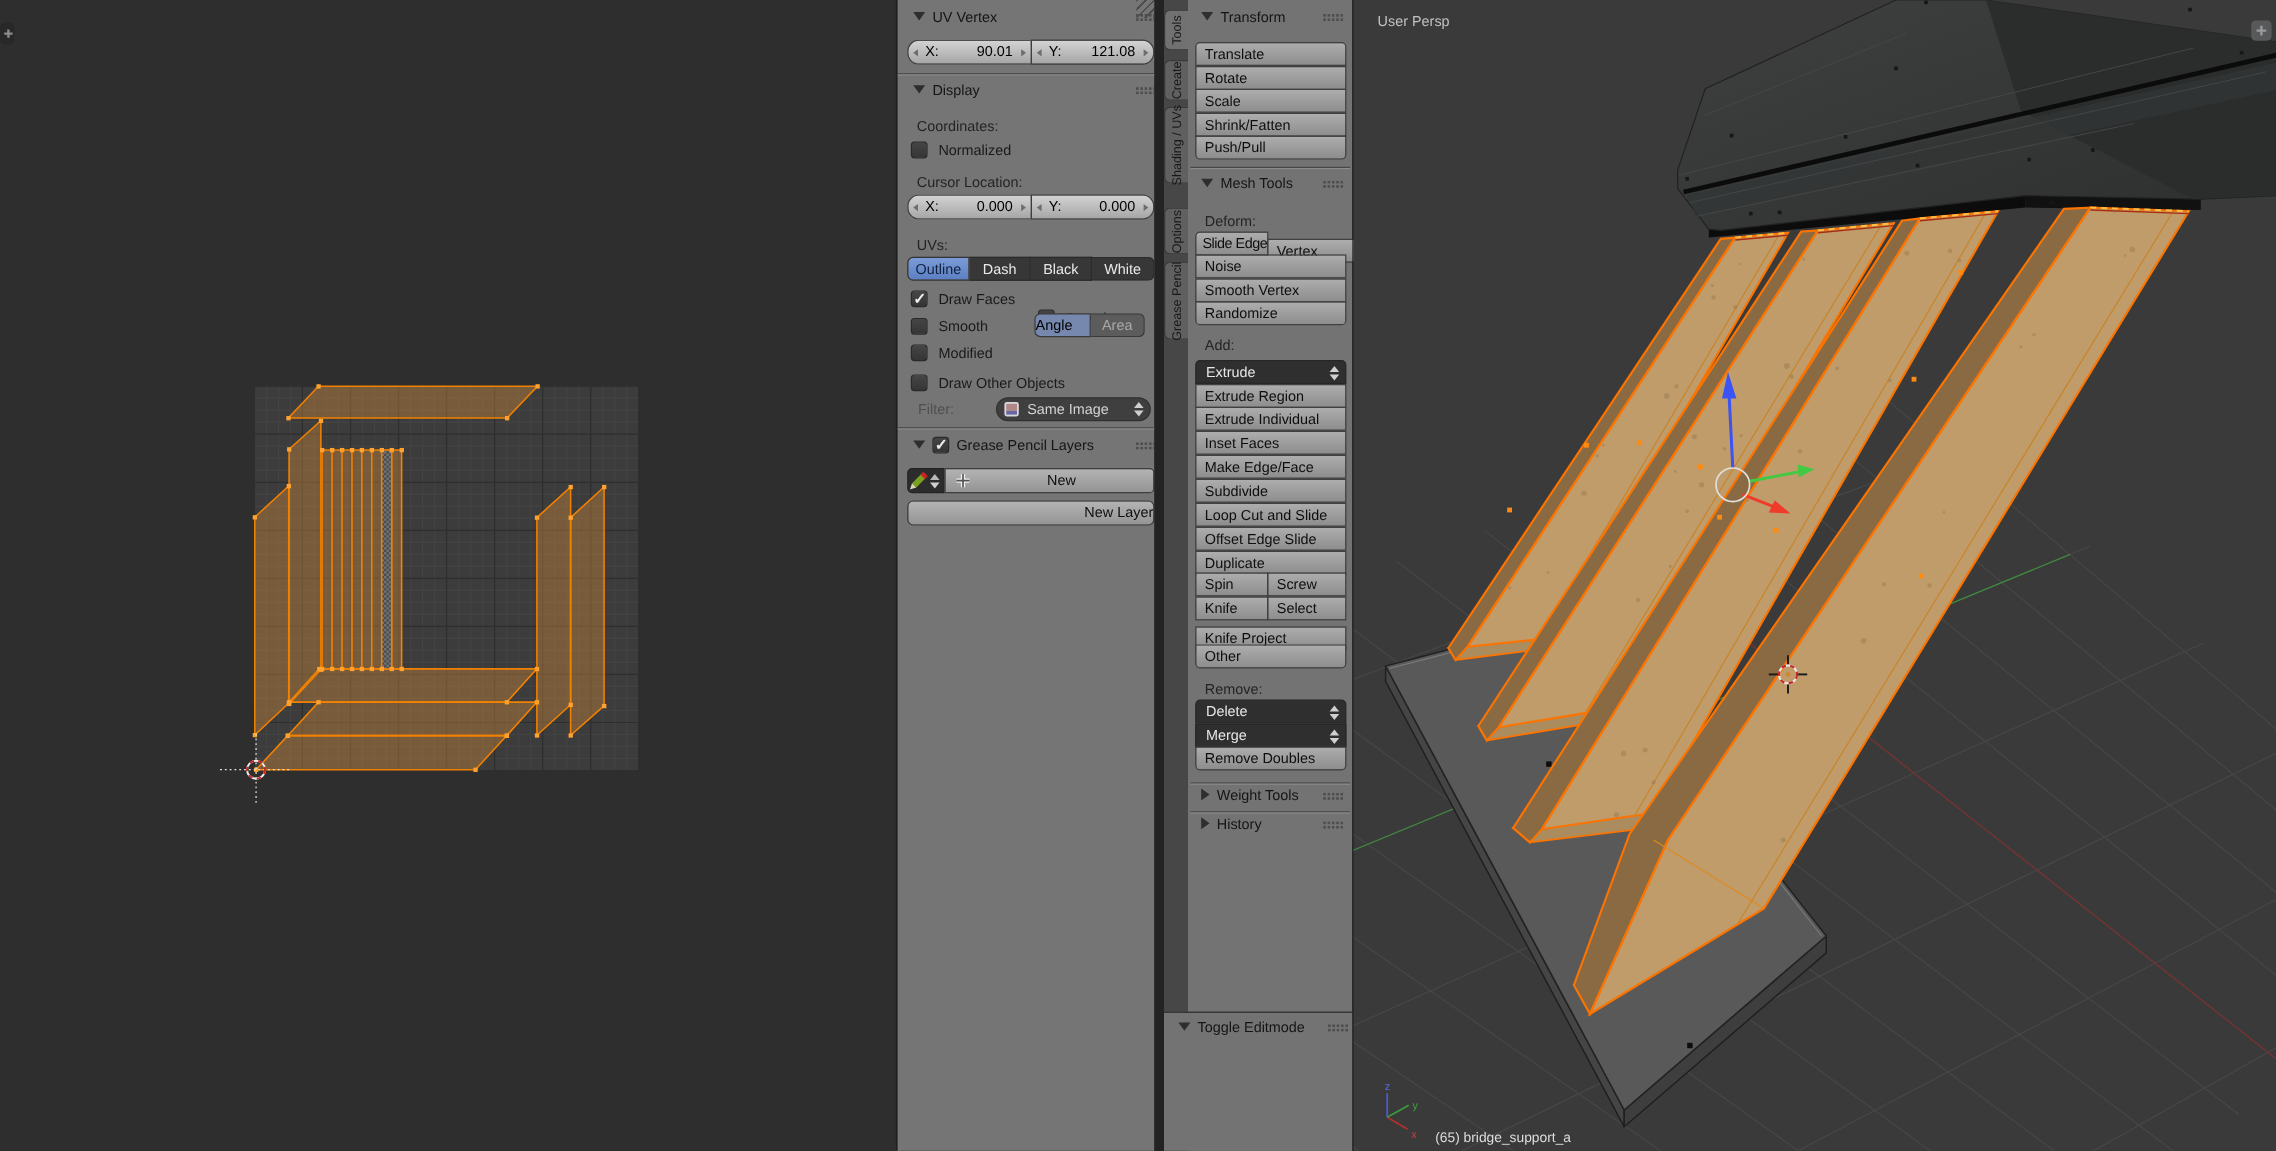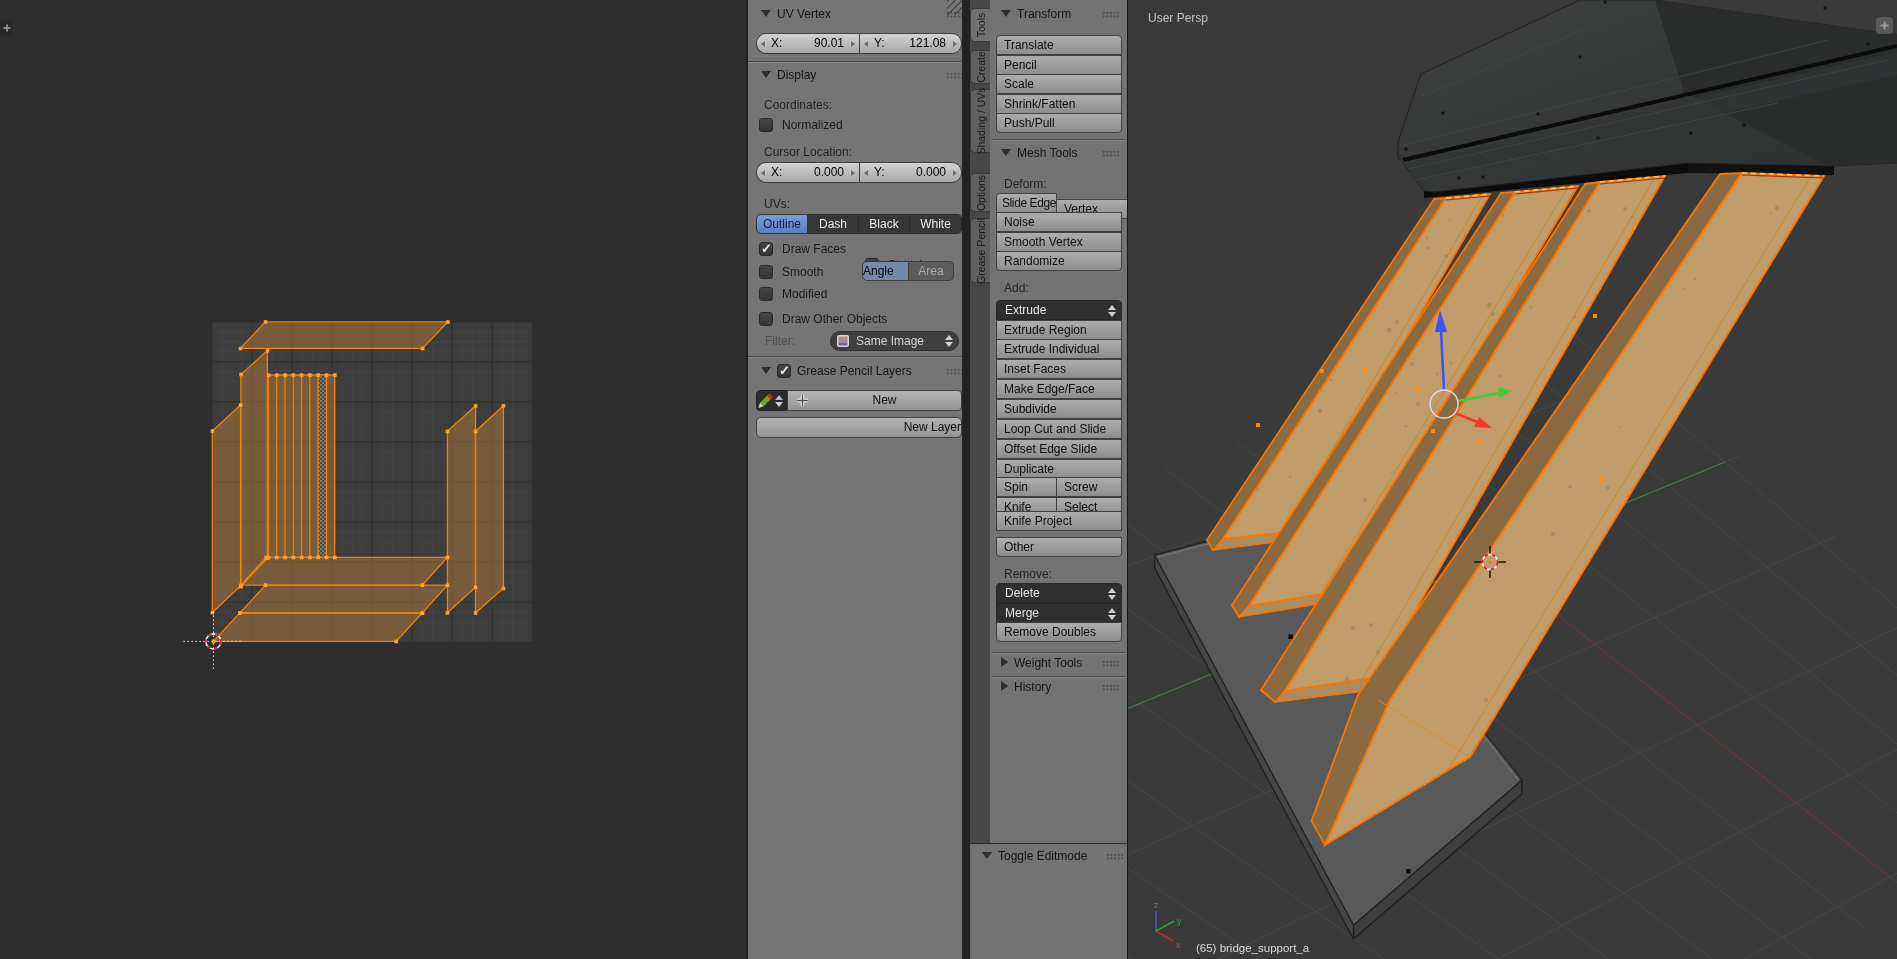--- a/index.html
+++ b/index.html
@@ -292,21 +292,21 @@
       <span>Options</span>
     </div>
     <div class="tab" style="top:218px;height:65px;">
       <span>Grease Pencil</span>
     </div>
   </div>
 <div class="abs" id="shelf">
     <div class="abs hdr" style="left:11px;top:7px;"><span class="tri"></span>Transform</div>
     <div class="abs grip" style="left:112px;top:11px;"></div>
     <div class="btn" style="position:absolute;left:6px;top:36px;width:126px;border-radius:4px 4px 0 0;">Translate</div>
-    <div class="btn" style="position:absolute;left:6px;top:55.6px;width:126px;">Pencil</div>
+    <div class="btn" style="position:absolute;left:6px;top:55.6px;width:126px;">Rotate</div>
     <div class="btn" style="position:absolute;left:6px;top:75.2px;width:126px;">Scale</div>
     <div class="btn" style="position:absolute;left:6px;top:94.80000000000001px;width:126px;">Shrink/Fatten</div>
     <div class="btn" style="position:absolute;left:6px;top:114.4px;width:126px;border-radius:0 0 4px 4px;">Push/Pull</div>
     <div class="abs sep" style="left:2px;top:139px;width:133px;"></div>
     <div class="abs hdr" style="left:11px;top:146px;"><span class="tri"></span>Mesh Tools</div>
     <div class="abs grip" style="left:112px;top:150px;"></div>
     <div class="abs lab2" style="left:14px;top:177px;">Deform:</div>
     <div class="btn" style="position:absolute;left:6px;top:193.5px;width:61px;border-radius:4px 0 0 0;padding-left:5px;letter-spacing:-0.4px;">Slide Edge</div>
     <div class="btn" style="position:absolute;left:66px;top:200px;width:82px;border-radius:0 4px 0 0;">Vertex</div>
     <div class="btn" style="position:absolute;left:6px;top:213px;width:126px;">Noise</div>
@@ -319,21 +319,21 @@
     <div class="btn" style="position:absolute;left:6px;top:360.29999999999995px;width:126px;">Inset Faces</div>
     <div class="btn" style="position:absolute;left:6px;top:380.19999999999993px;width:126px;">Make Edge/Face</div>
     <div class="btn" style="position:absolute;left:6px;top:400.0999999999999px;width:126px;">Subdivide</div>
     <div class="btn" style="position:absolute;left:6px;top:419.9999999999999px;width:126px;">Loop Cut and Slide</div>
     <div class="btn" style="position:absolute;left:6px;top:439.89999999999986px;width:126px;">Offset Edge Slide</div>
     <div class="btn" style="position:absolute;left:6px;top:459.79999999999984px;width:126px;">Duplicate</div>
     <div class="btn" style="position:absolute;left:6px;top:477.5px;width:61px;">Spin</div>
     <div class="btn" style="position:absolute;left:66px;top:477.5px;width:66px;">Screw</div>
     <div class="btn" style="position:absolute;left:6px;top:497.5px;width:61px;">Knife</div>
     <div class="btn" style="position:absolute;left:66px;top:497.5px;width:66px;">Select</div>
-    <div class="btn" style="position:absolute;left:6px;top:512px;width:126px;">Knife Project</div>
+    <div class="btn" style="position:absolute;left:6px;top:523px;width:126px;">Knife Project</div>
     <div class="btn" style="position:absolute;left:6px;top:537.5px;width:126px;border-radius:0 0 4px 4px;">Other</div>
     <div class="abs lab2" style="left:14px;top:567px;">Remove:</div>
     <div class="dk" style="position:absolute;left:6px;top:584px;width:126px;border-radius:4px 4px 0 0;">Delete<span class="updn" style="top:4px;"></span></div>
     <div class="dk" style="position:absolute;left:6px;top:603.5px;width:126px;">Merge<span class="updn" style="top:4px;"></span></div>
     <div class="btn" style="position:absolute;left:6px;top:623px;width:126px;border-radius:0 0 4px 4px;">Remove Doubles</div>
     <div class="abs sep" style="left:2px;top:652px;width:133px;"></div>
     <div class="abs hdr" style="left:11px;top:656px;"><span class="trir"></span>Weight Tools</div>
     <div class="abs grip" style="left:112px;top:660px;"></div>
     <div class="abs sep" style="left:2px;top:676px;width:133px;"></div>
     <div class="abs hdr" style="left:11px;top:680px;"><span class="trir"></span>History</div>

